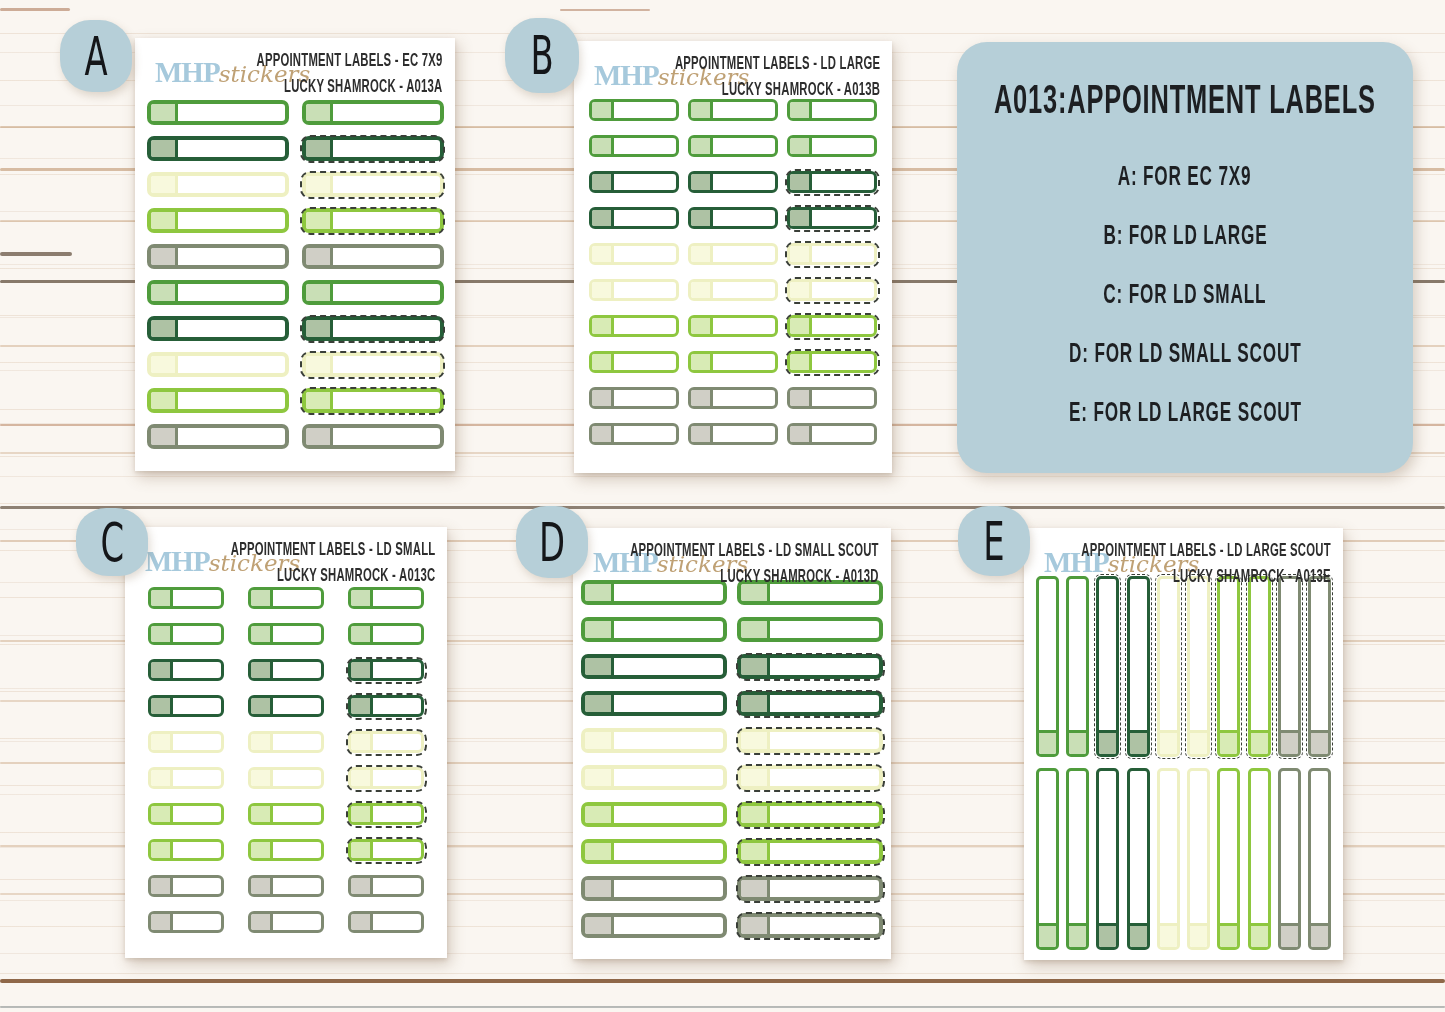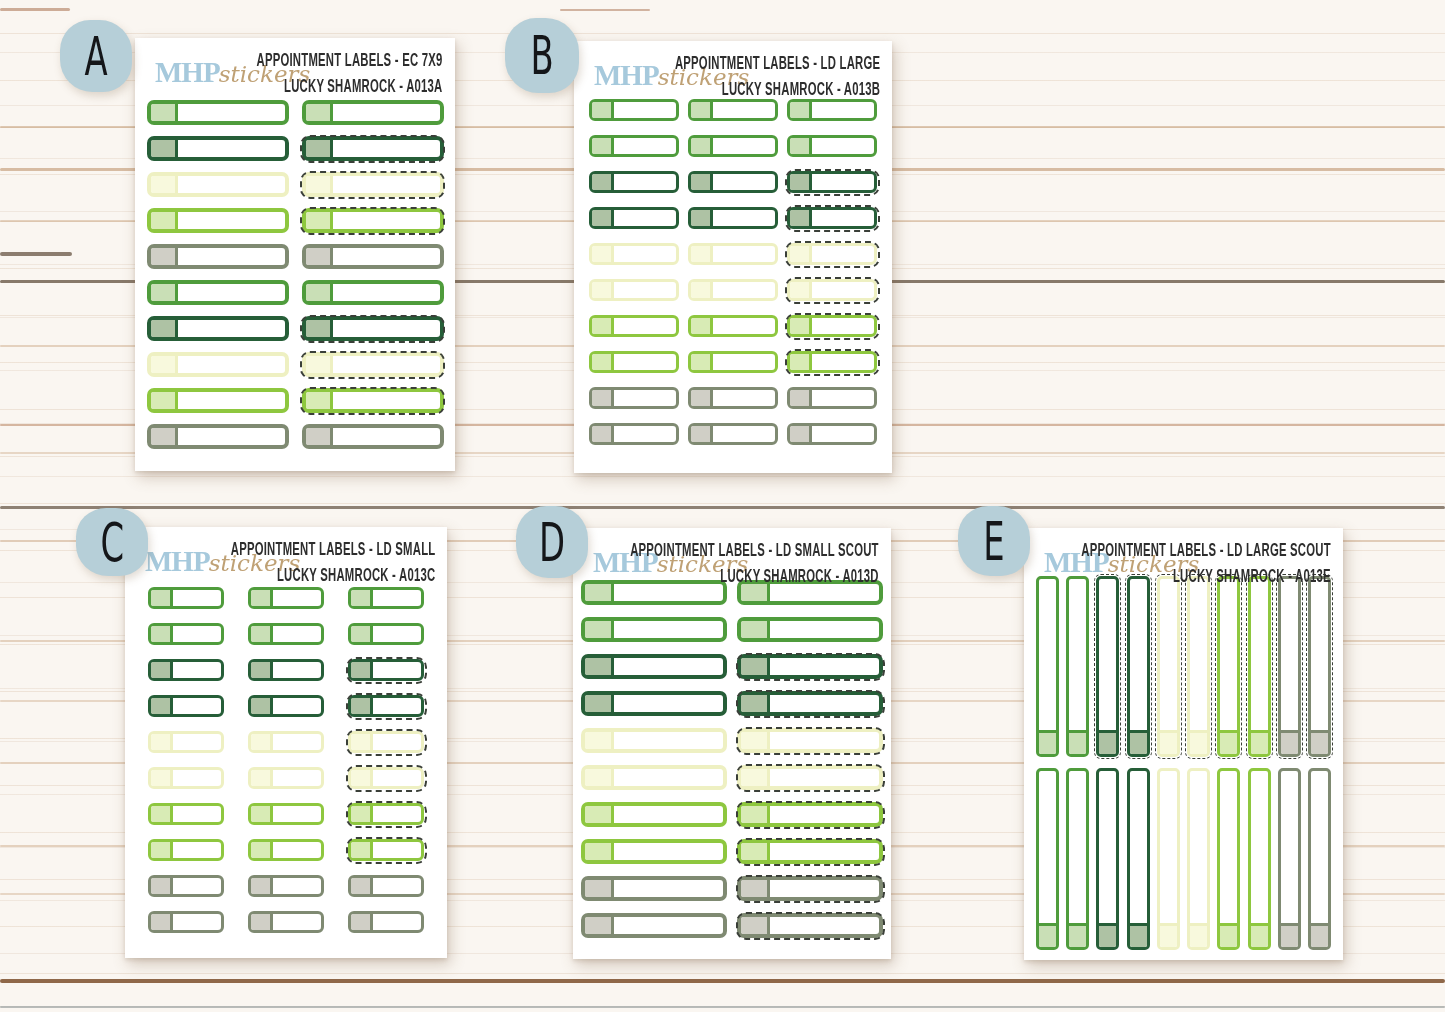--- a/index.html
+++ b/index.html
@@ -556,13 +556,21 @@
           <div class="vbar" style="border-color: rgb(127, 138, 114);">
             <div class="sq" style="background: rgb(208, 207, 198); border-top-color: rgb(127, 138, 114);"></div>
           </div>
         </div>
       </div>
       <div class="badge" id="badge-E" style="background: rgb(182, 207, 216);">
         <span class="badge-letter">E</span>
       </div>
     </div>
 
+  <div class="info-panel" style="background: rgb(182, 207, 216);">
+    <div class="info-title">A013:APPOINTMENT LABELS</div>
+    <div class="info-item">A: FOR EC 7X9</div>
+    <div class="info-item">B: FOR LD LARGE</div>
+    <div class="info-item">C: FOR LD SMALL</div>
+    <div class="info-item">D: FOR LD SMALL SCOUT</div>
+    <div class="info-item">E: FOR LD LARGE SCOUT</div>
+  </div>
 </div>
 
 </body></html>

